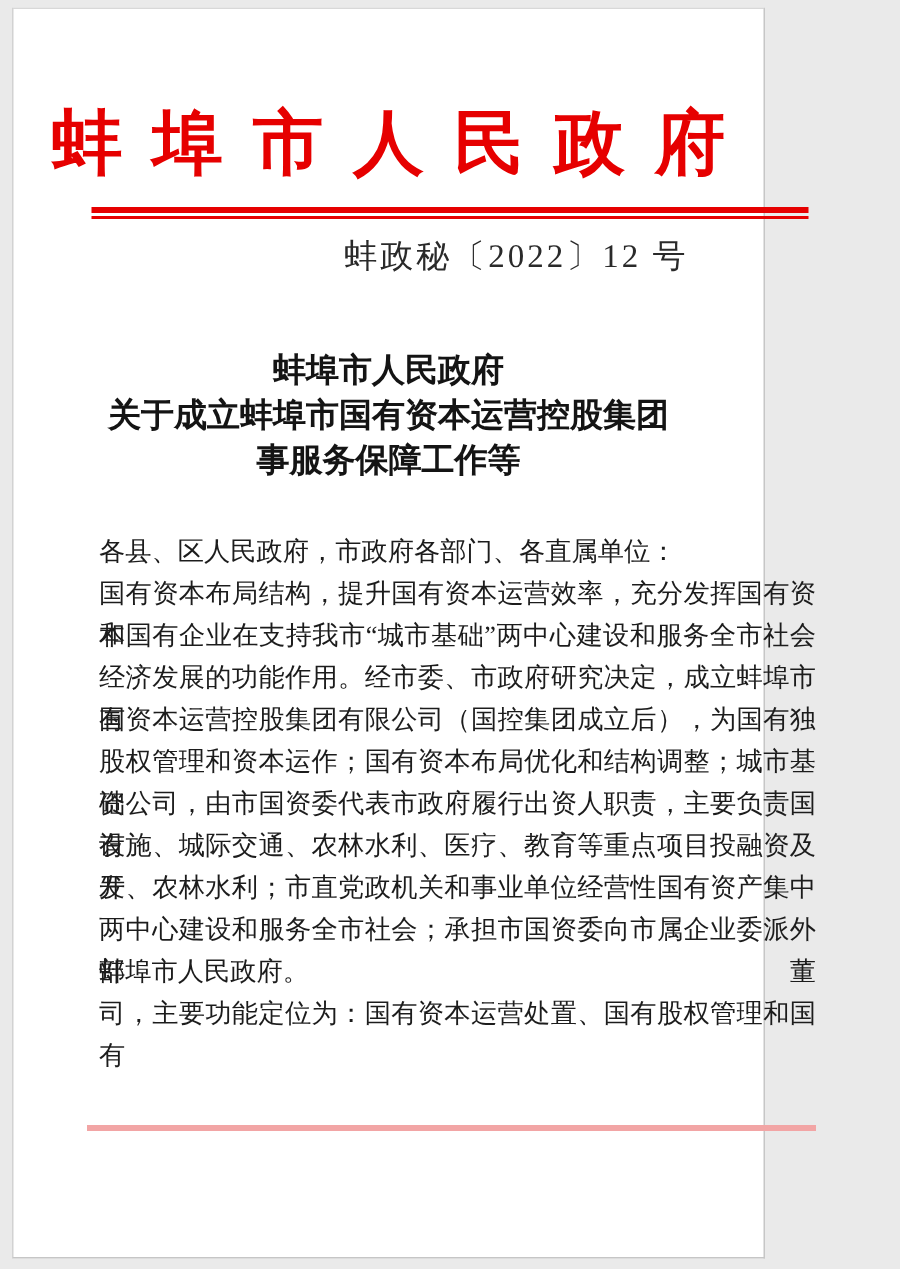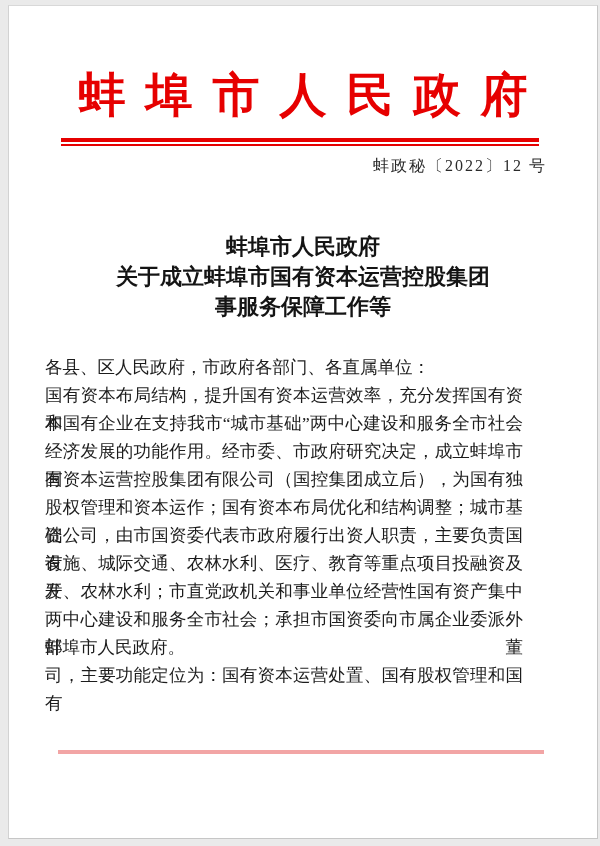--- a/index.html
+++ b/index.html
@@ -6,21 +6,21 @@
   html, body {
     width: 600px; height: 846px;
     background: #eaeaea;
     font-family: "Liberation Serif", "DejaVu Serif", serif;
     overflow: hidden;
     position: relative;
   }
   .paper {
     position: absolute;
     left: 8px; top: 5px;
-    width: 590px; height: 834px;
+    width: 502px; height: 834px;
     background: #ffffff;
     border: 1px solid #c6c6c6;
     border-top-color: #d8d8d8;
     border-left-color: #d2d2d2;
   }
   
   .gov-name {
     position: absolute;
     top: 58px; left: 0; right: 0;
     text-align: center;
@@ -33,38 +33,38 @@
   }
   .rule-top {
     position: absolute;
     top: 132px; left: 52px; width: 478px;
   }
   .rule-top .thick { height: 4px; background: #e60000; }
   .rule-top .thin  { margin-top: 2px; height: 2px; background: #e60000; }
   .doc-number {
     position: absolute;
     top: 150px; right: 50px;
-    font-size: 16px;
+    font-size: 22px;
     color: #2a2a2a;
     letter-spacing: 2px;
   }
   
   .doc-title {
     position: absolute;
     top: 226px; left: 0; right: 0;
     text-align: center;
     font-size: 22px;
     font-weight: bold;
     line-height: 30px;
     color: #141414;
   }
   
   .body-block {
     position: absolute;
-    top: 347px; left: 36px; width: 478px;
+    top: 347px; left: 57px; width: 478px;
     font-size: 17.5px;
     color: #1c1c1c;
   }
   .line {
     height: 28px;
     line-height: 28px;
   }
   .j { text-align: justify; text-align-last: justify; }
   .indent { text-indent: 35px; }
   

